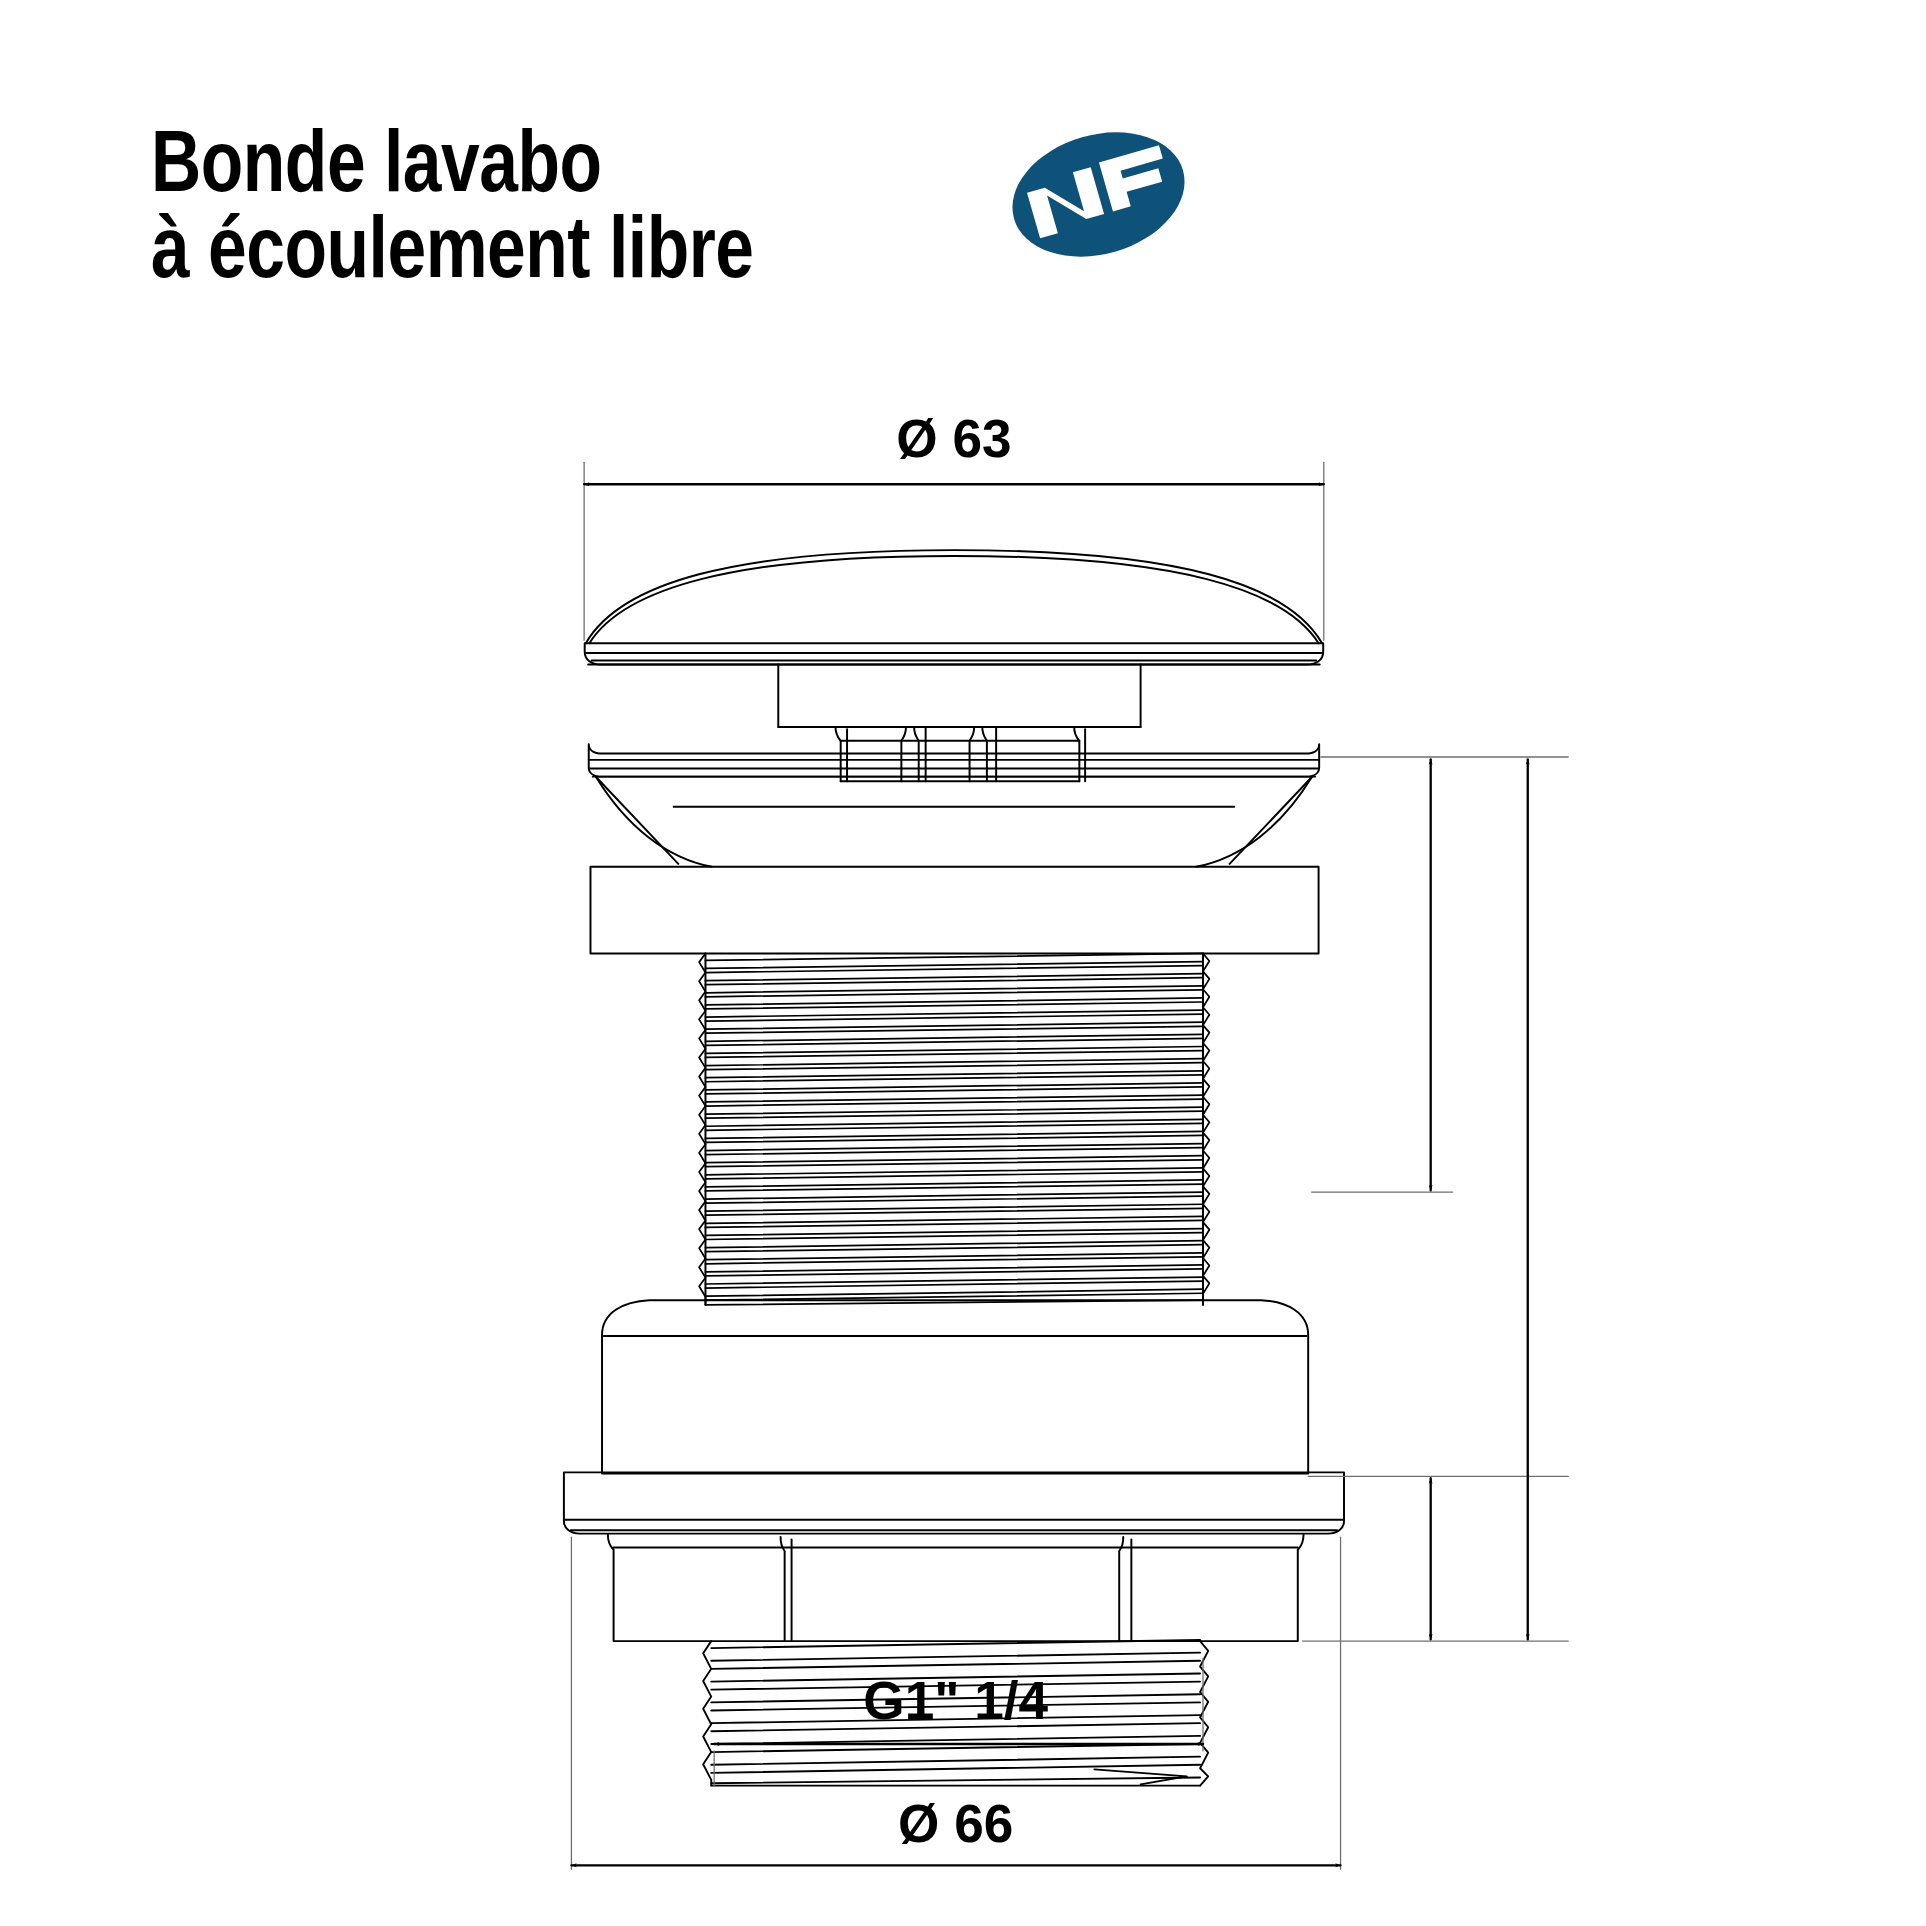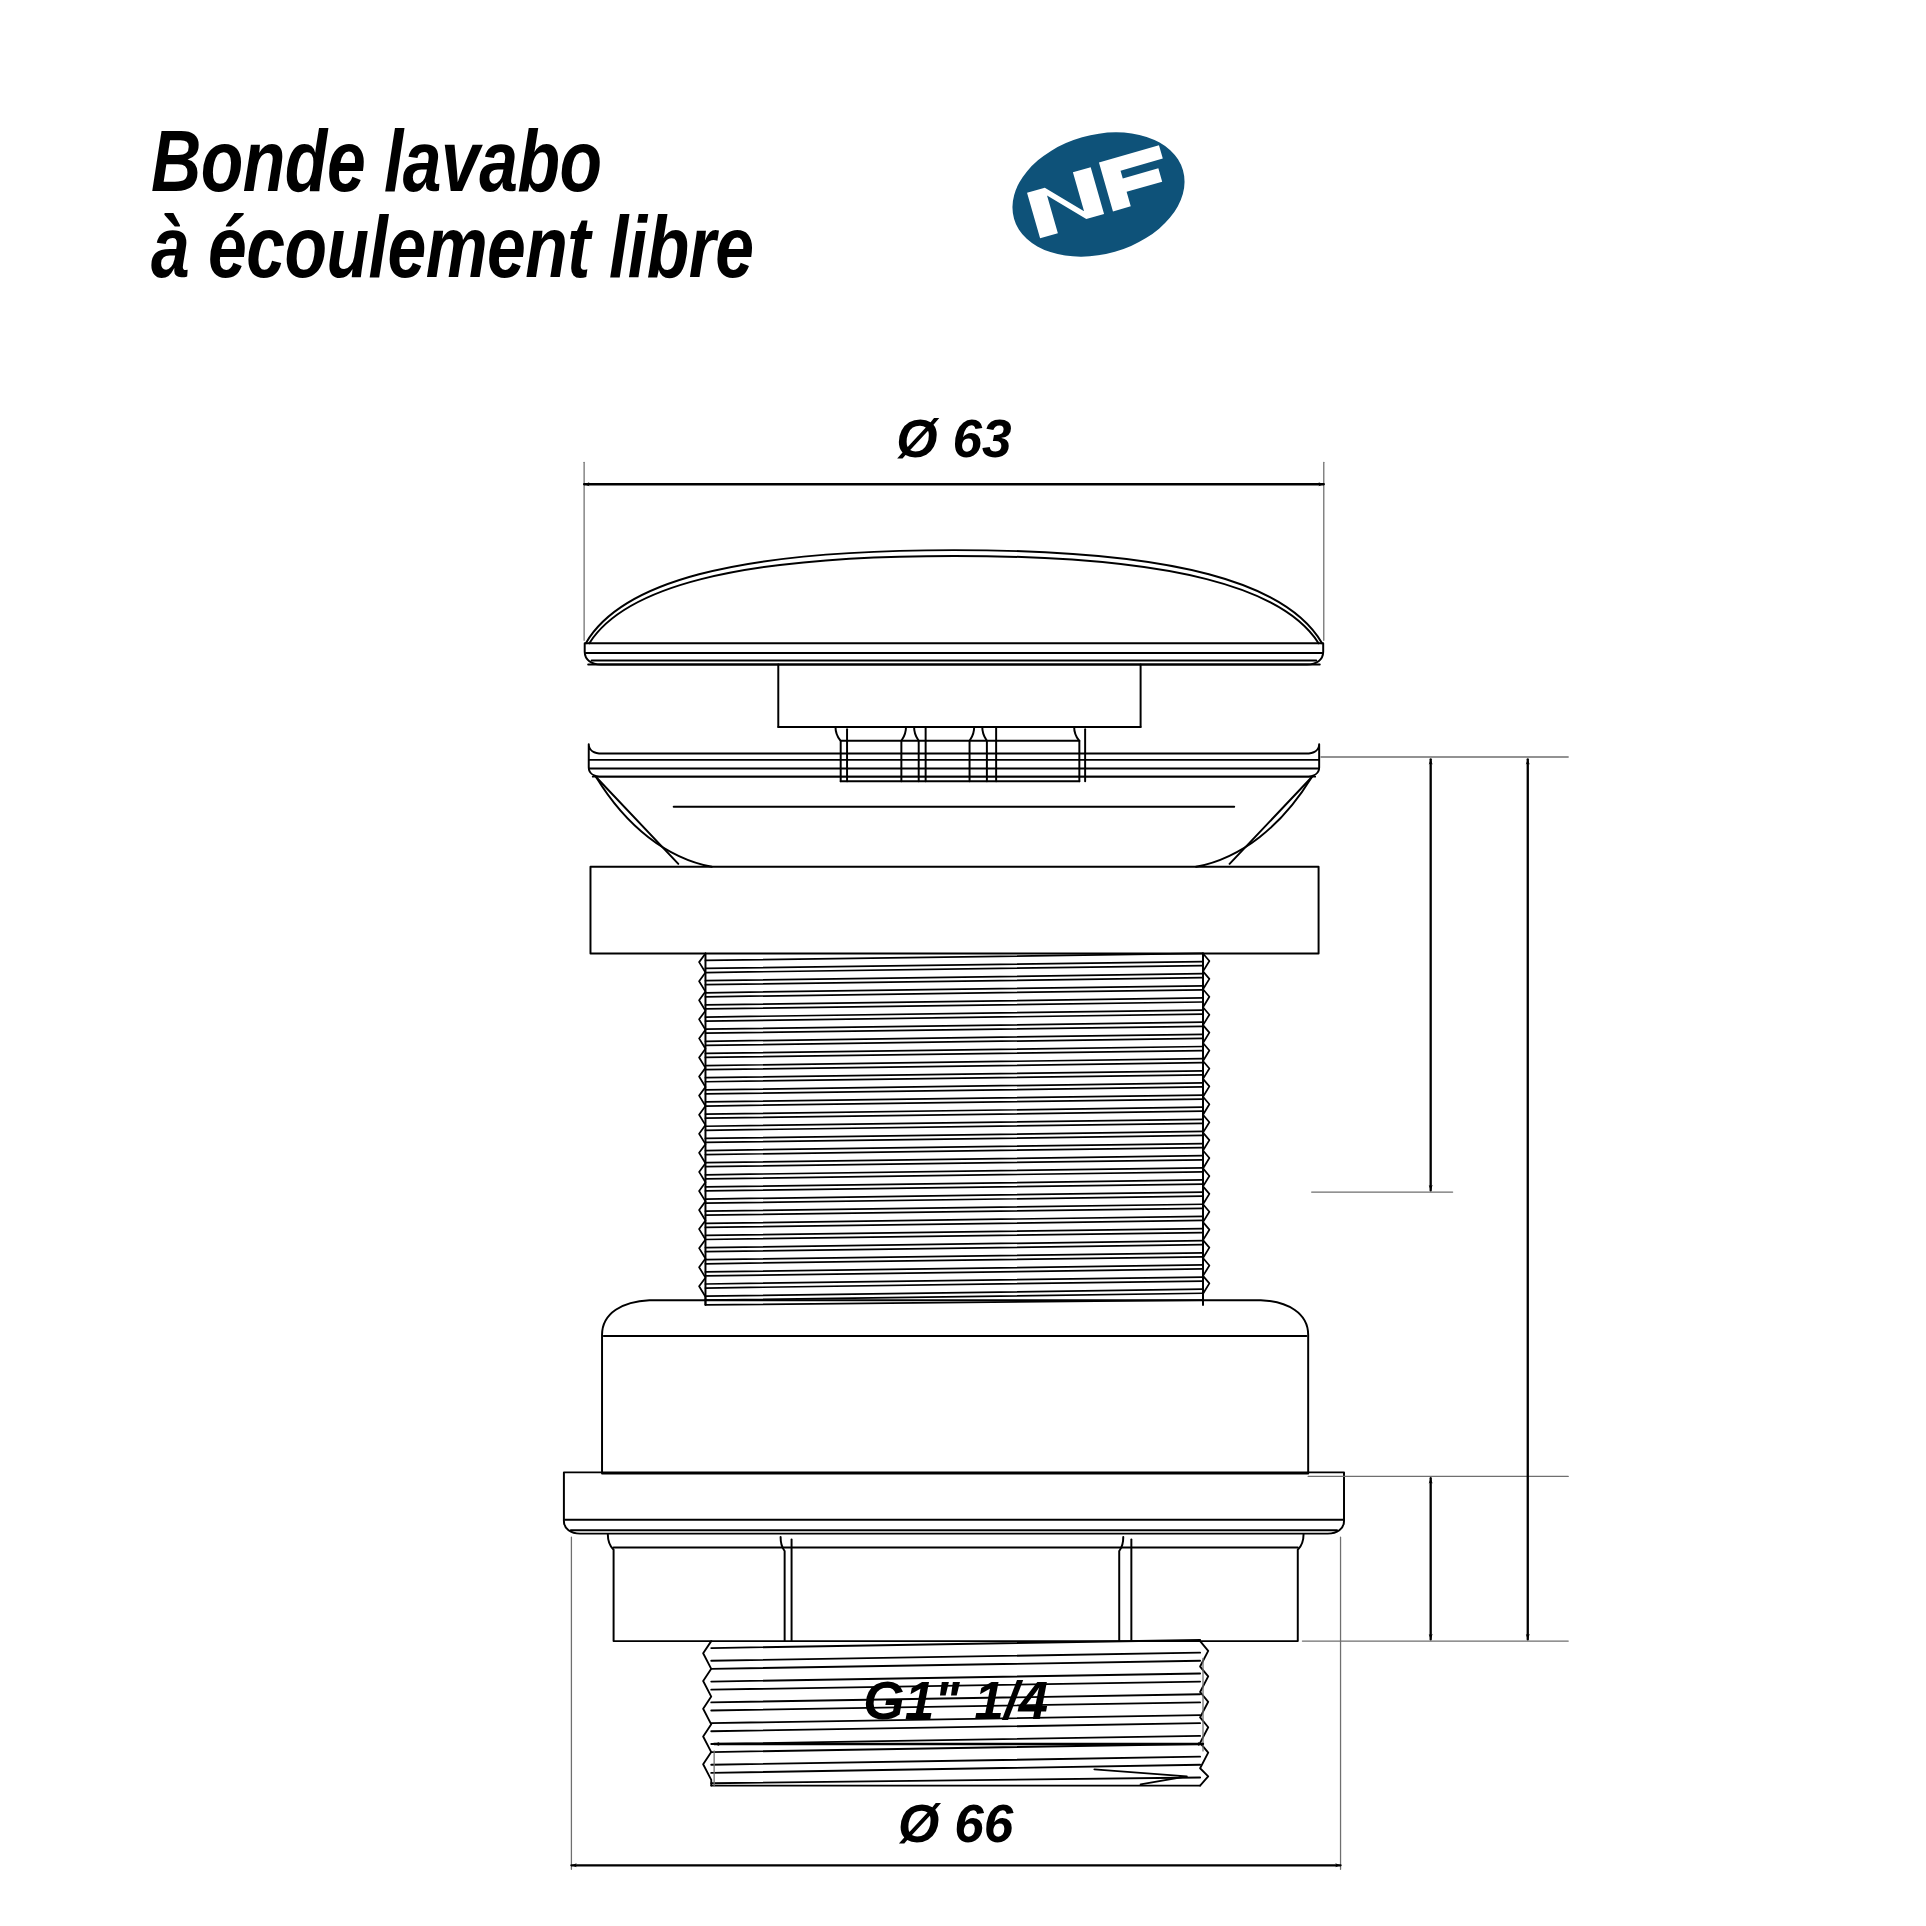--- a/index.html
+++ b/index.html
@@ -1,18 +1,18 @@
 <!DOCTYPE html>
 <html style="font-size:9.2px"><head>
 <meta charset="utf-8">
 <style>
   html,body{margin:0;padding:0;background:#fff;}
   body{width:1926px;height:1926px;position:relative;overflow:hidden;
        font-family:"Liberation Sans","DejaVu Sans",sans-serif;color:#000;}
-  #stage{position:absolute;left:0;top:0;width:1926px;height:1926px;background:#ffffff;font-style:italic;}
+  #stage{position:absolute;left:0;top:0;width:1926px;height:1926px;background:#ffffff;}
 
   
   #title-block{position:absolute;left:151px;top:124px;width:1098px;}
   .title-line{
     font-weight:700;
     font-size:87px;
     line-height:74px;
     letter-spacing:-0.6px;
     transform:scaleX(0.80);
     transform-origin:left center;

